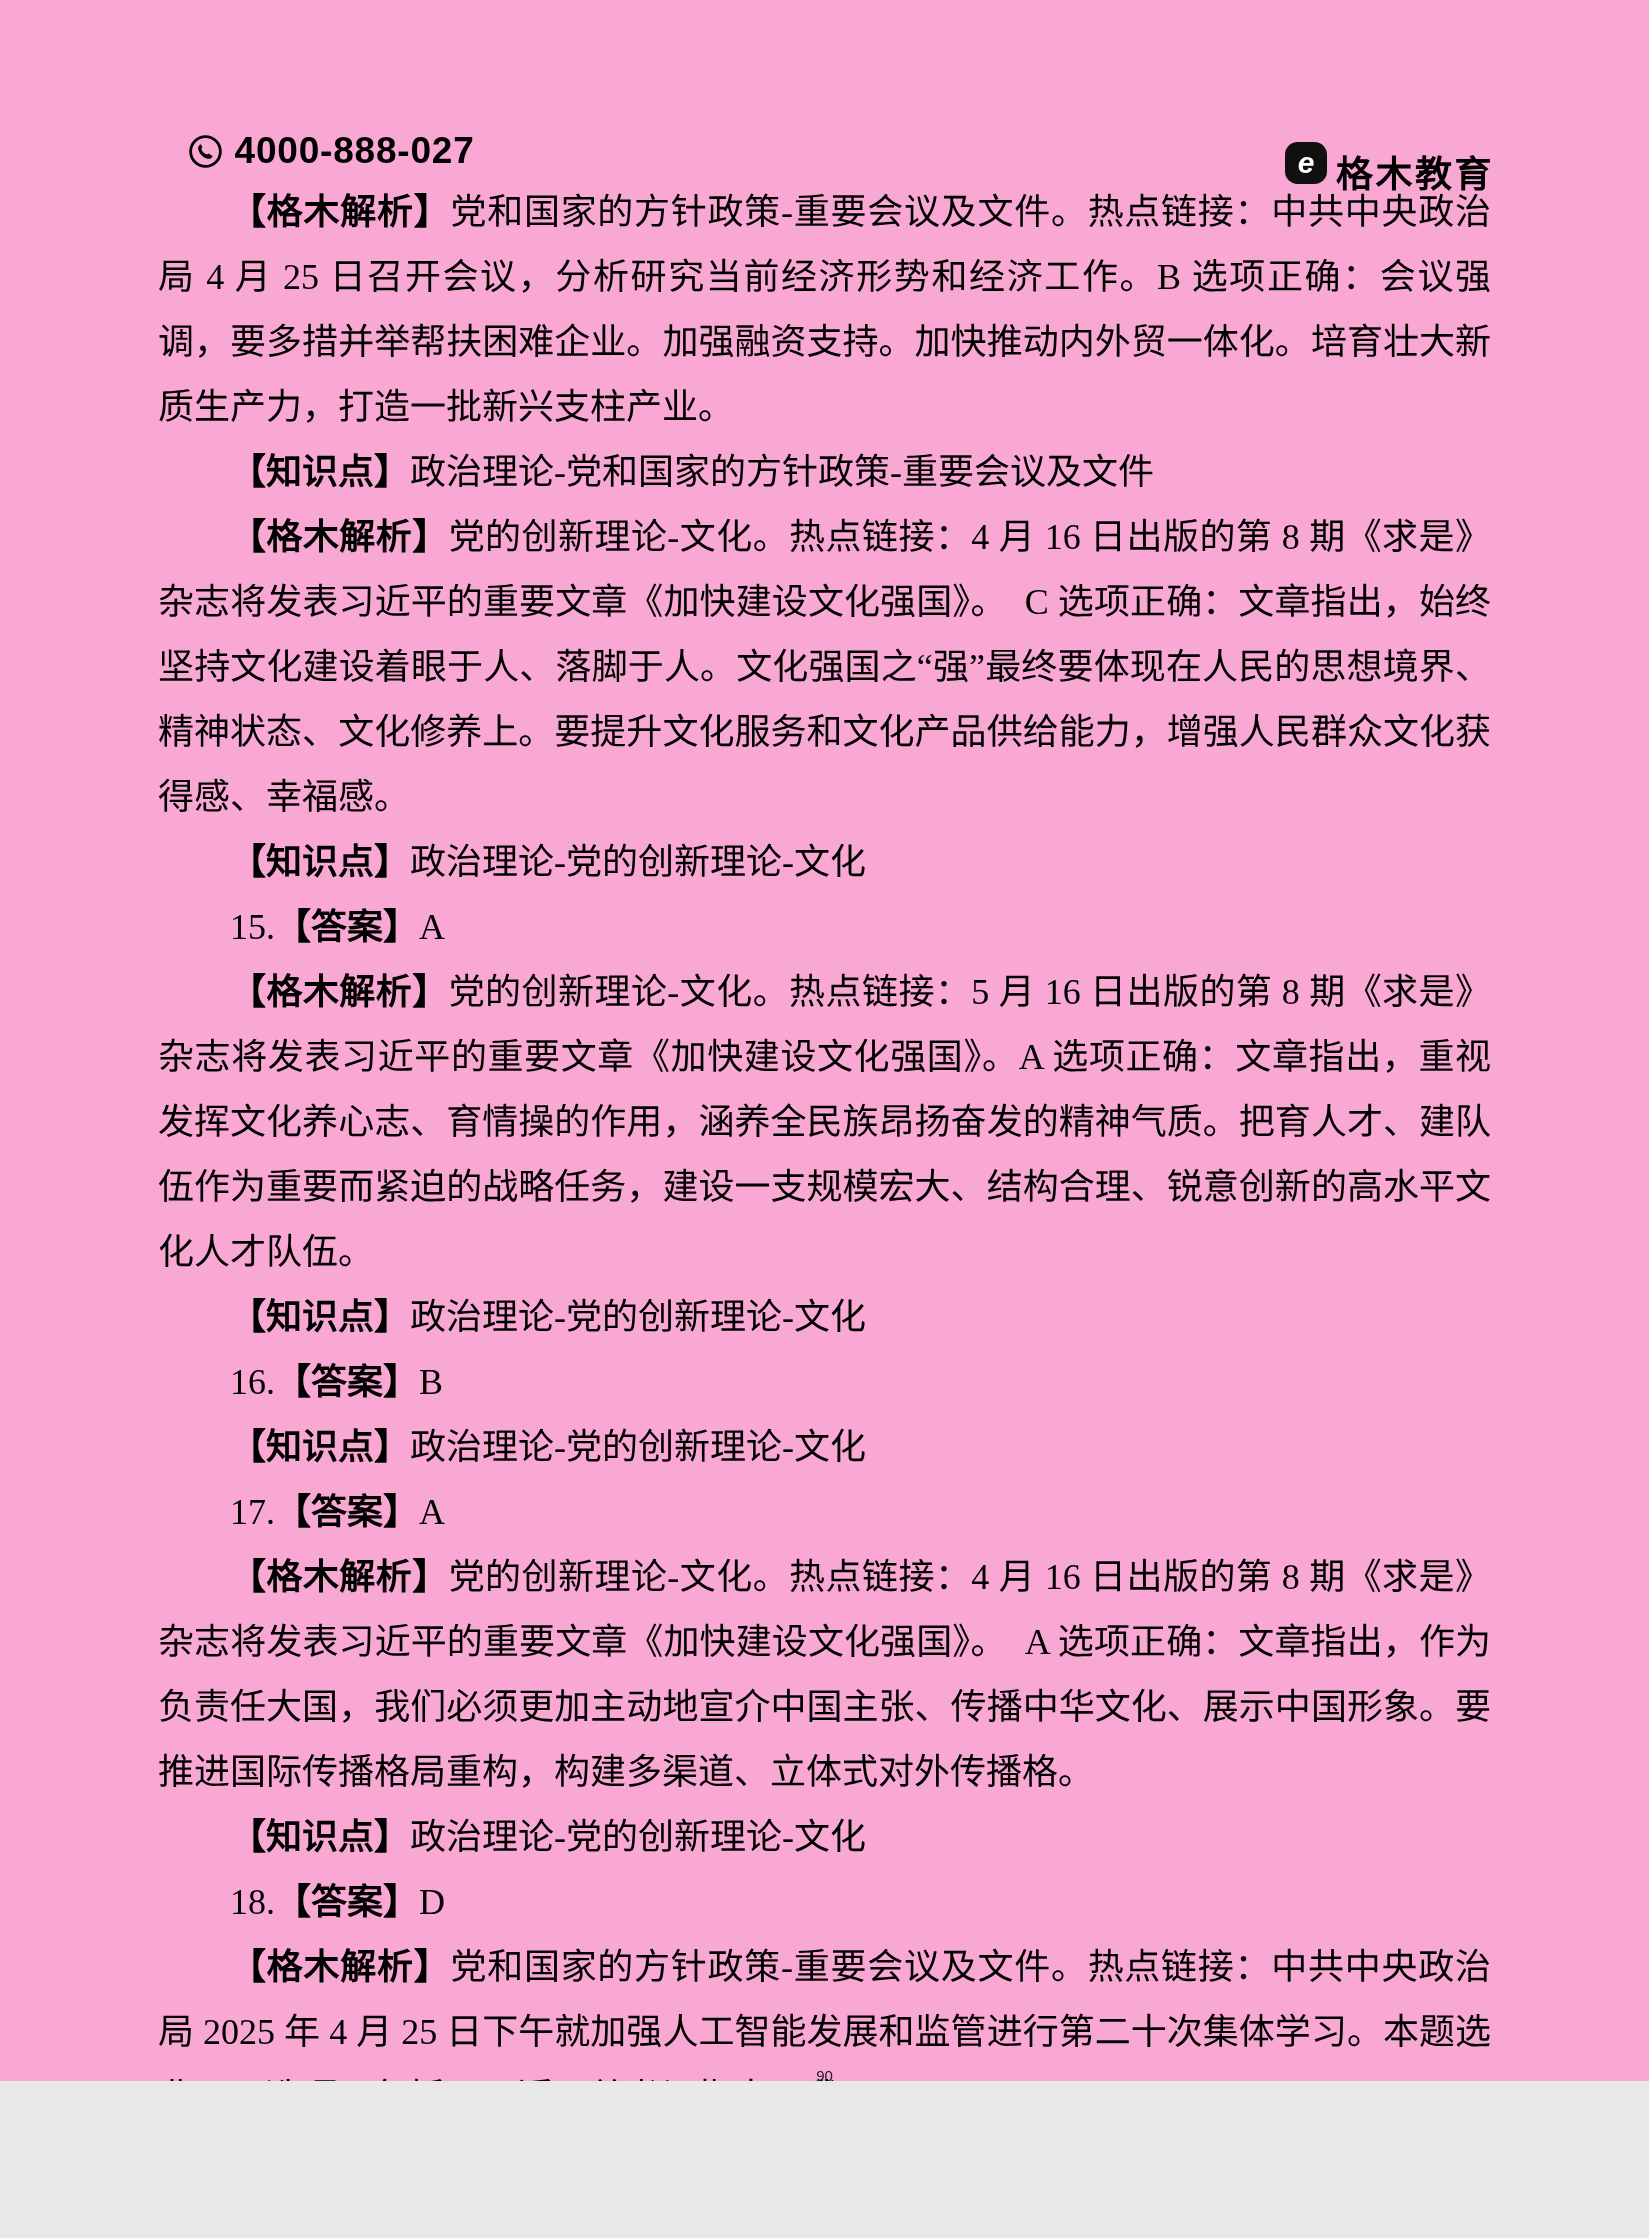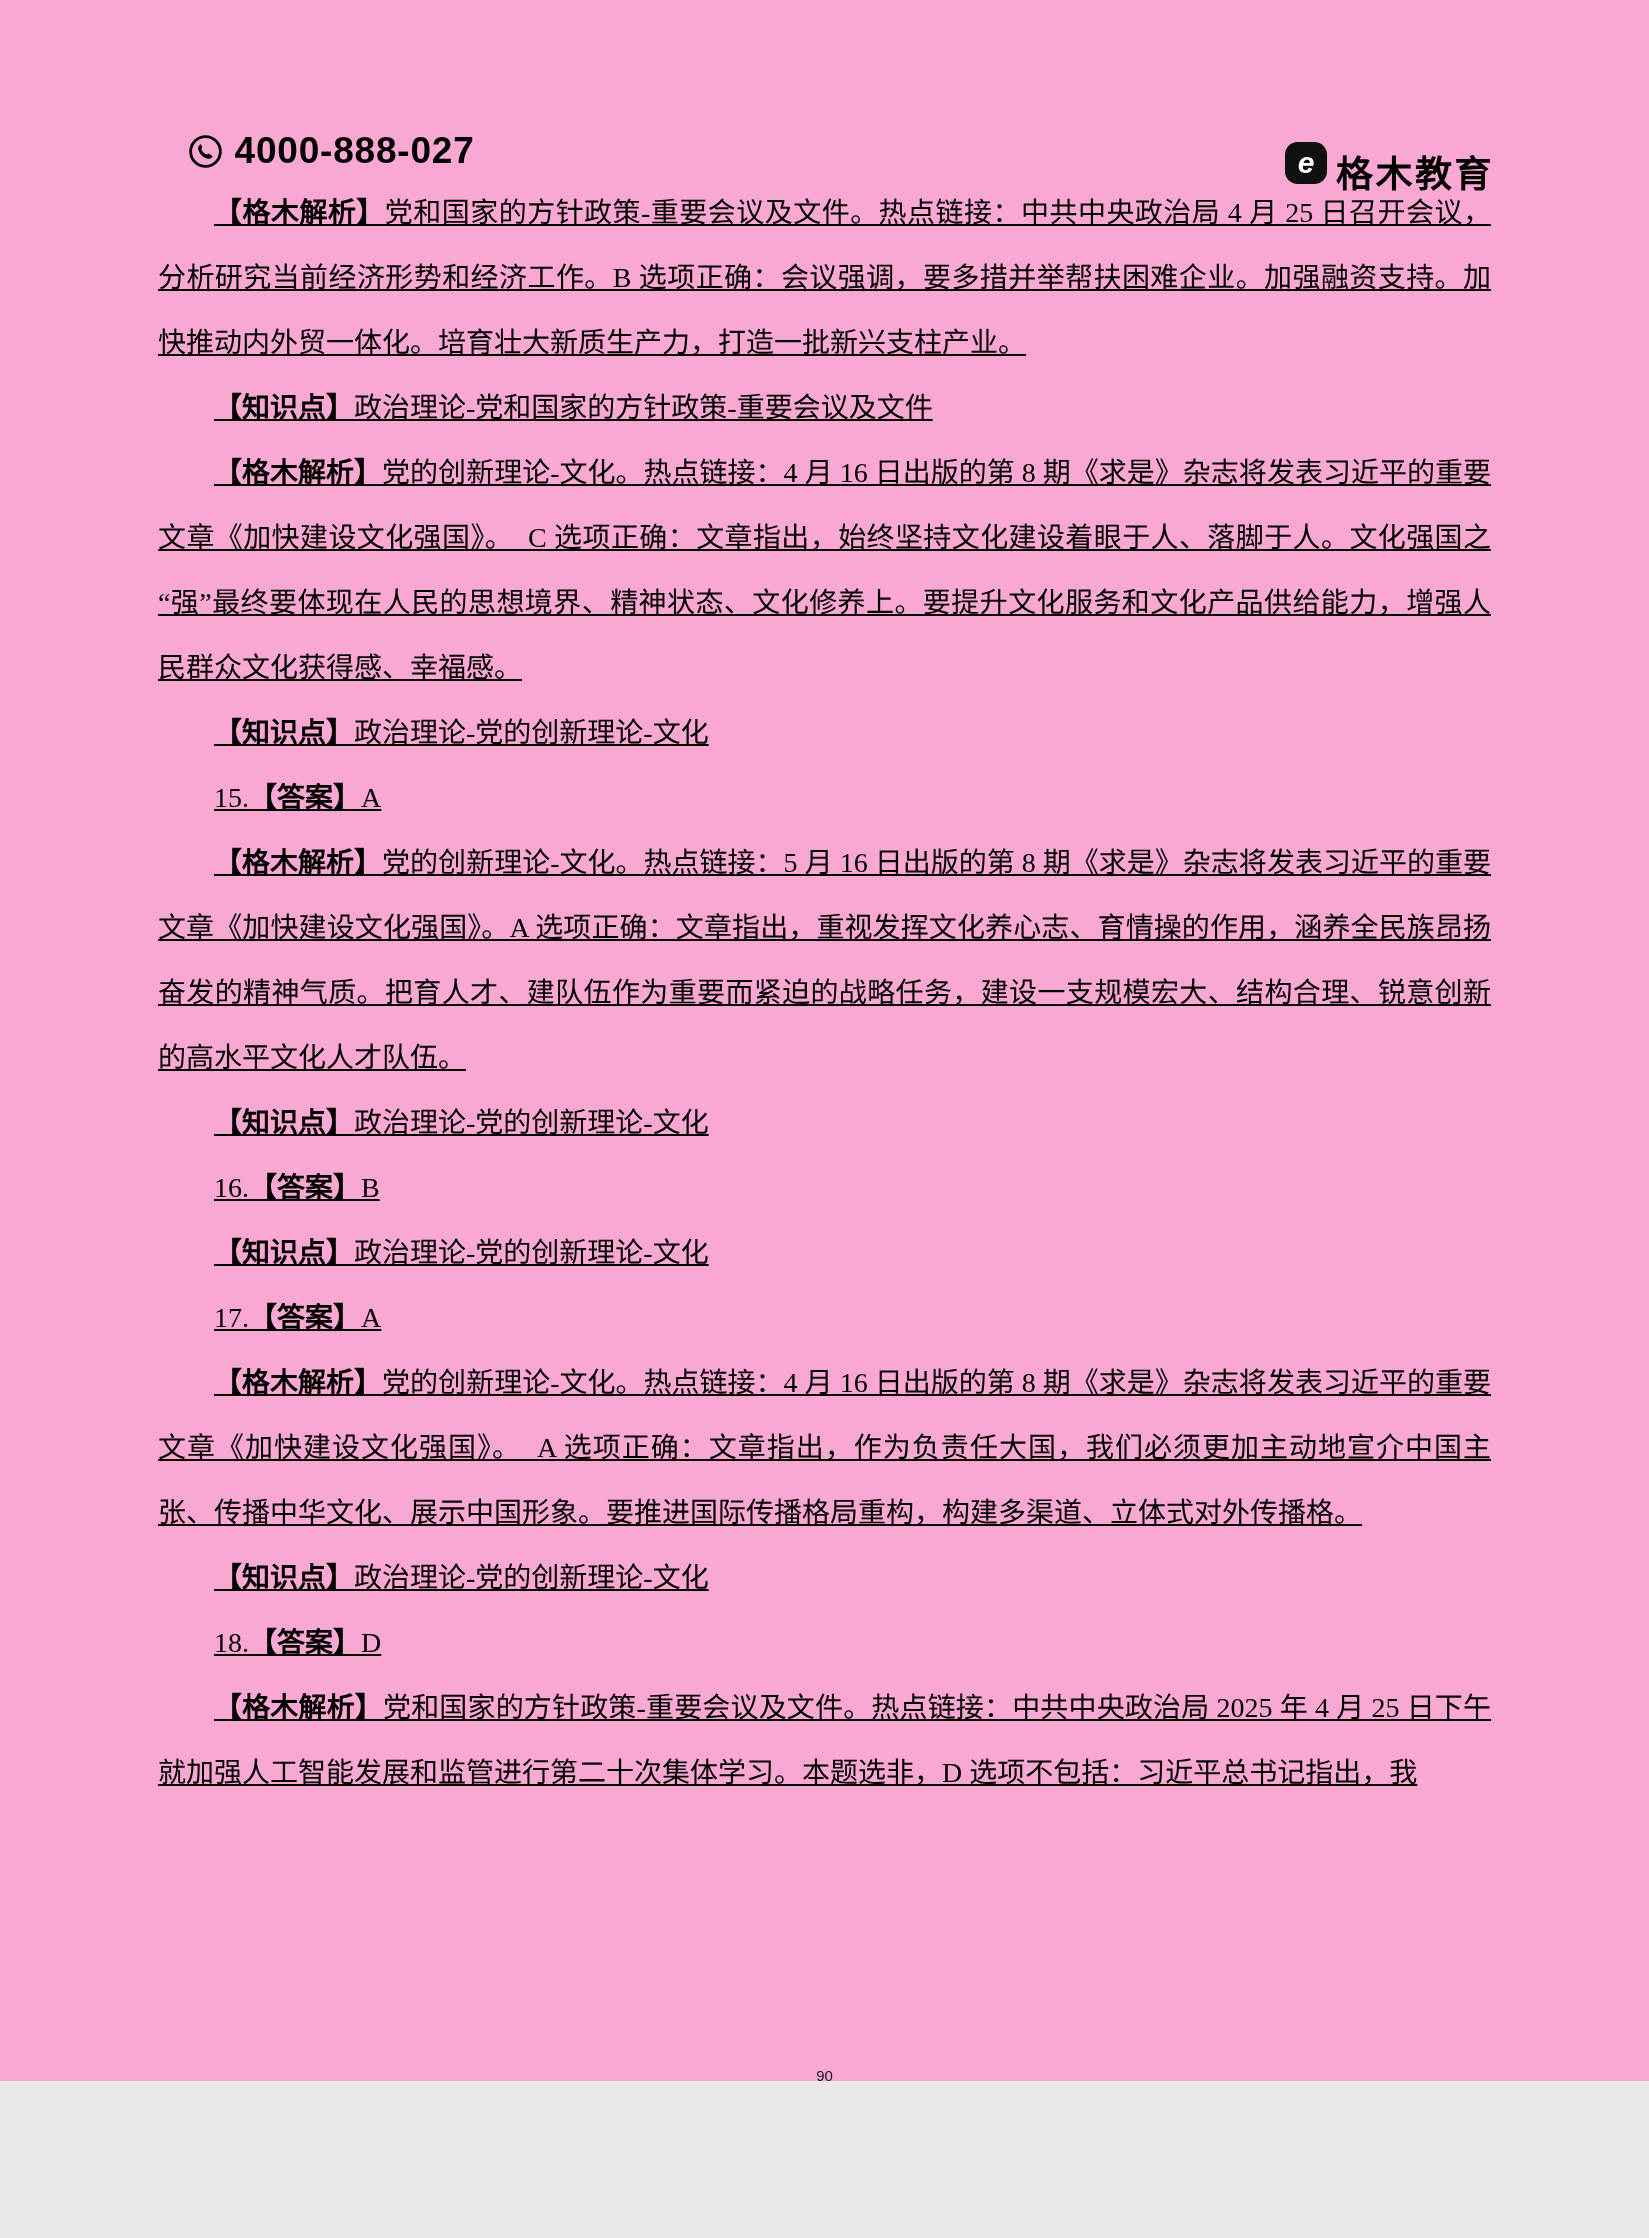--- a/index.html
+++ b/index.html
@@ -30,21 +30,21 @@
     color:#fff;font-family:"Liberation Sans","DejaVu Sans",sans-serif;
     font-weight:900;font-style:italic;font-size:30px;line-height:1;
   }
   .brand-name{
     font-family:"Liberation Sans","DejaVu Sans",sans-serif;
     font-weight:900;font-size:37px;letter-spacing:2.5px;line-height:1;margin-top:23px;
   }
   
   .body-text{
     position:absolute;left:158px;top:180px;width:1333px;
-    font-size:28px;line-height:65px;text-align:justify;text-decoration:underline;
+    font-size:36px;line-height:65px;text-align:justify;
   }
   .body-text p{
     margin:0;text-indent:2em;white-space:pre-wrap;
   }
   .lbl{font-weight:bold;}
   
   .page-footer{
     position:absolute;left:0;right:0;top:2067px;text-align:center;
     font-family:"Liberation Sans","DejaVu Sans",sans-serif;
     font-size:15px;color:#1a1a1a;

